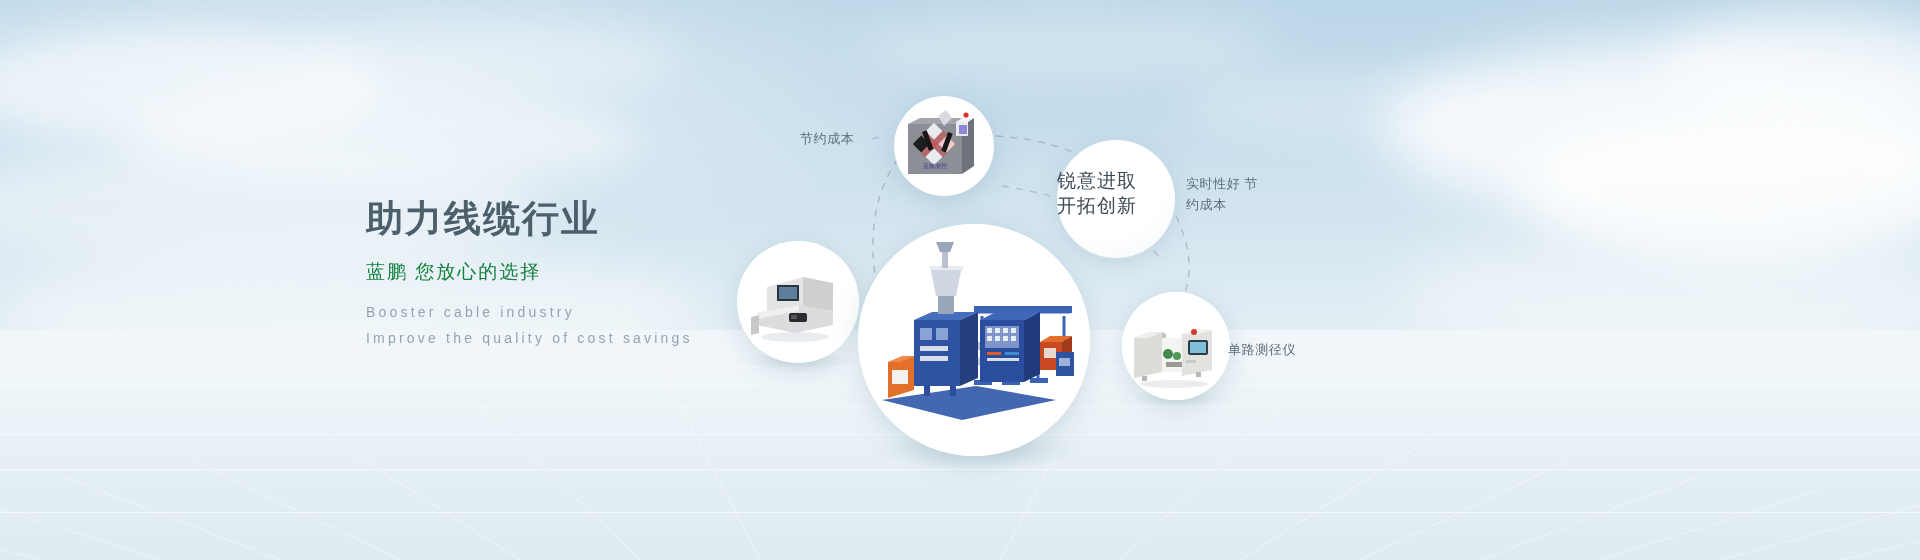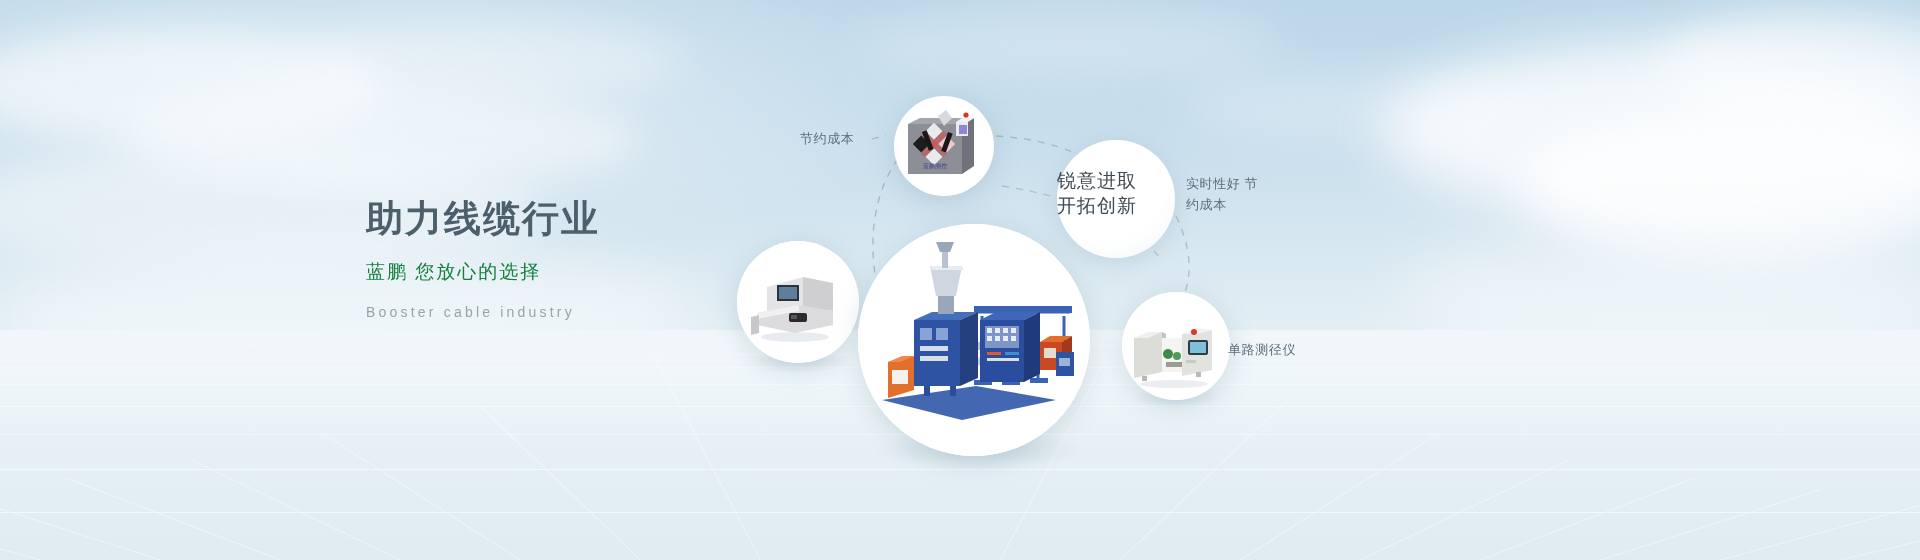--- a/index.html
+++ b/index.html
@@ -133,20 +133,21 @@
     <path d="M996,136 C1060,140 1100,160 1118,186" fill="none" stroke="#9aa8b2" stroke-width="1.3" stroke-dasharray="7 7" opacity=".75"></path>
     <path d="M1002,186 C1080,198 1130,222 1160,258" fill="none" stroke="#9aa8b2" stroke-width="1.3" stroke-dasharray="7 7" opacity=".6"></path>
     <path d="M1176,216 C1196,258 1192,290 1172,316" fill="none" stroke="#9aa8b2" stroke-width="1.3" stroke-dasharray="7 7" opacity=".7"></path>
     <path d="M872,139 L886,135" fill="none" stroke="#9aa8b2" stroke-width="1.3" stroke-dasharray="7 7" opacity=".7"></path>
   </svg>
 
   <div class="headline">
     <div class="h-line">助力线缆行业</div>
     <div class="h-sub">蓝鹏 您放心的选择</div>
     <div class="h-en first">Booster cable industry</div>
+    <div class="h-en">Improve the quality of cost savings</div>
   </div>
 
   <div class="shadow-ell sh-main"></div>
   <div class="shadow-ell sh-left"></div>
   <div class="shadow-ell sh-right"></div>
 
   <div class="bubble bubble-top">
     <svg class="art" viewBox="0 0 100 100">
       <rect x="14" y="28" width="54" height="50" fill="#8d8f96"></rect>
       <polygon points="68,28 80,22 80,70 68,78" fill="#6f727a"></polygon>

